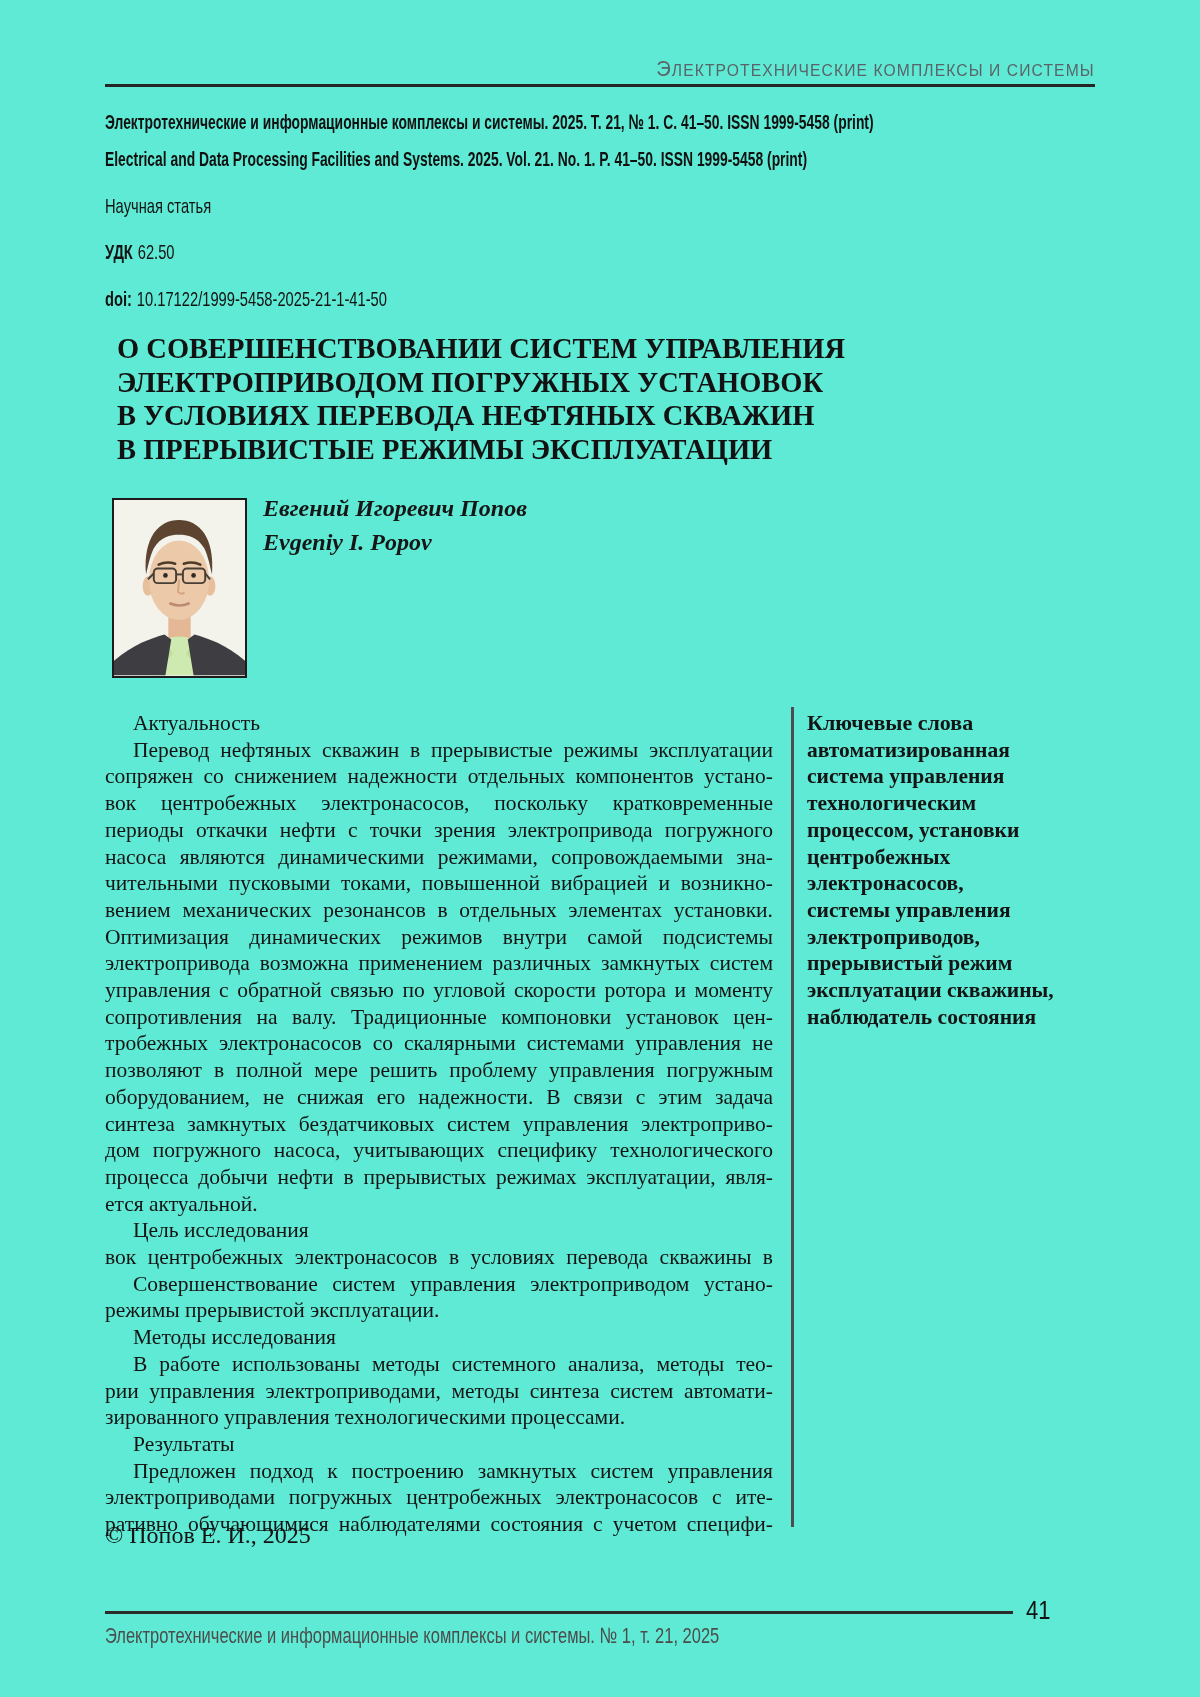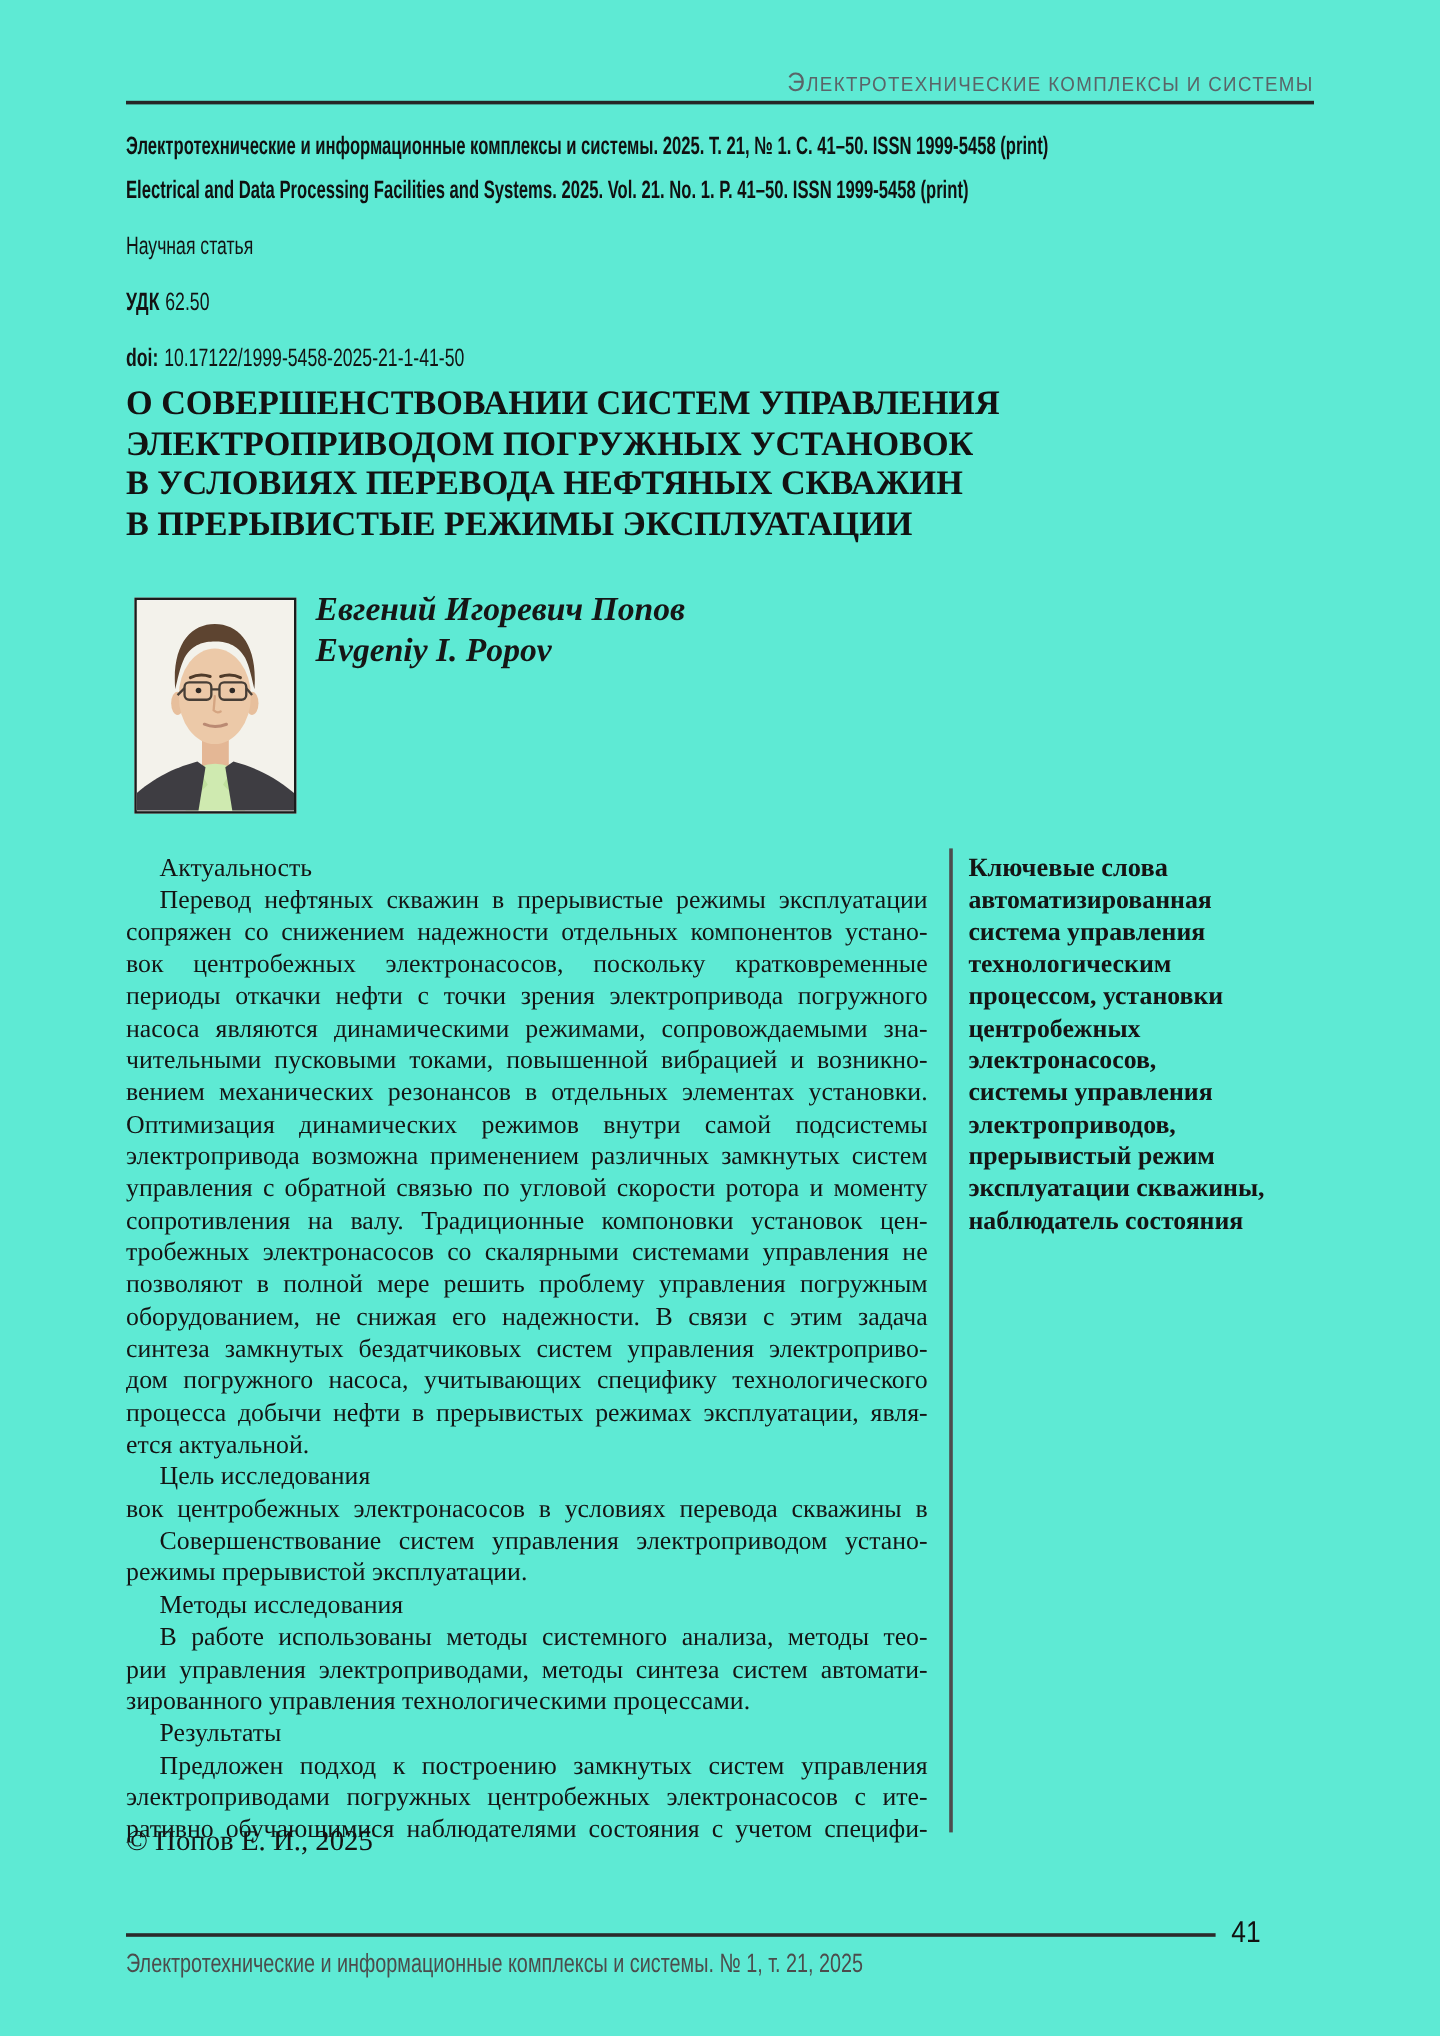--- a/index.html
+++ b/index.html
@@ -28,21 +28,21 @@
   .article-type{top:194px;} .udc{top:240px;} .doi{top:287px;}
 
   .title{position:absolute;left:105px;top:320px;width:880px;
          font-weight:bold;font-size:28.5px;line-height:33.5px;color:#121212;}
   .title .ln{white-space:nowrap;}
 
   .photo{position:absolute;left:112px;top:498px;width:135px;height:180px;
          border:2px solid #1c1c1c;box-sizing:border-box;background:#f6f4ef;}
   .photo svg{display:block;width:100%;height:100%;}
 
-  .author{position:absolute;left:263px;top:492px;font-size:28px;line-height:33.5px;font-style:italic;}
+  .author{position:absolute;left:263px;top:492px;font-size:24px;line-height:33.5px;font-style:italic;}
   .author .nm{font-weight:bold;}
 
   .main-col{position:absolute;left:105px;top:710px;width:668px;
             font-size:21.5px;line-height:26.7px;color:#141414;}
   .sec-h{font-weight:normal;text-indent:28px;}
   .ln{min-height:26.7px;}
   .ln.just{text-align:justify;text-align-last:justify;-moz-text-align-last:justify;}
   .ln.ind{text-indent:28px;}
 
   .divider{position:absolute;left:791px;top:707px;width:3px;height:820px;background:#4d4d4d;}
@@ -80,21 +80,21 @@
   <div class="meta article-type">
     <span class="cond">Научная статья</span>
   </div>
   <div class="meta udc">
     <span class="cond"><b class="lbl">УДК</b><span class="val">62.50</span></span>
   </div>
   <div class="meta doi">
     <span class="cond"><b class="lbl">doi:</b><span class="val">10.17122/1999-5458-2025-21-1-41-50</span></span>
   </div>
 
-  <h1 class="title" style="margin:0;">
+  <h1 class="title" style="margin:12px;">
       <div class="ln">О СОВЕРШЕНСТВОВАНИИ СИСТЕМ УПРАВЛЕНИЯ</div>
       <div class="ln">ЭЛЕКТРОПРИВОДОМ ПОГРУЖНЫХ УСТАНОВОК</div>
       <div class="ln">В УСЛОВИЯХ ПЕРЕВОДА НЕФТЯНЫХ СКВАЖИН</div>
       <div class="ln">В ПРЕРЫВИСТЫЕ РЕЖИМЫ ЭКСПЛУАТАЦИИ</div>
     </h1>
 
   <div class="photo">
     <svg viewBox="0 0 135 180" xmlns="http://www.w3.org/2000/svg">
       <rect width="135" height="180" fill="#f6f4ef"></rect>
       <rect x="0" y="0" width="135" height="180" fill="#efede6" opacity="0.35"></rect>

